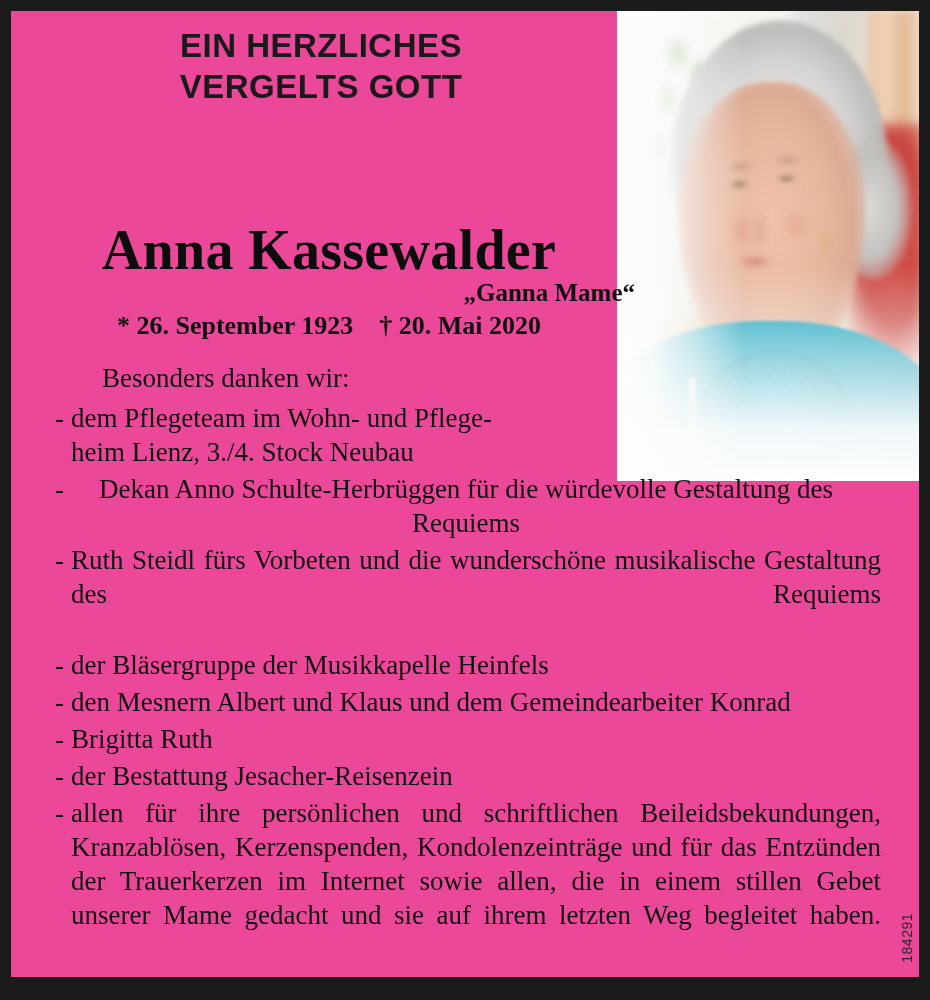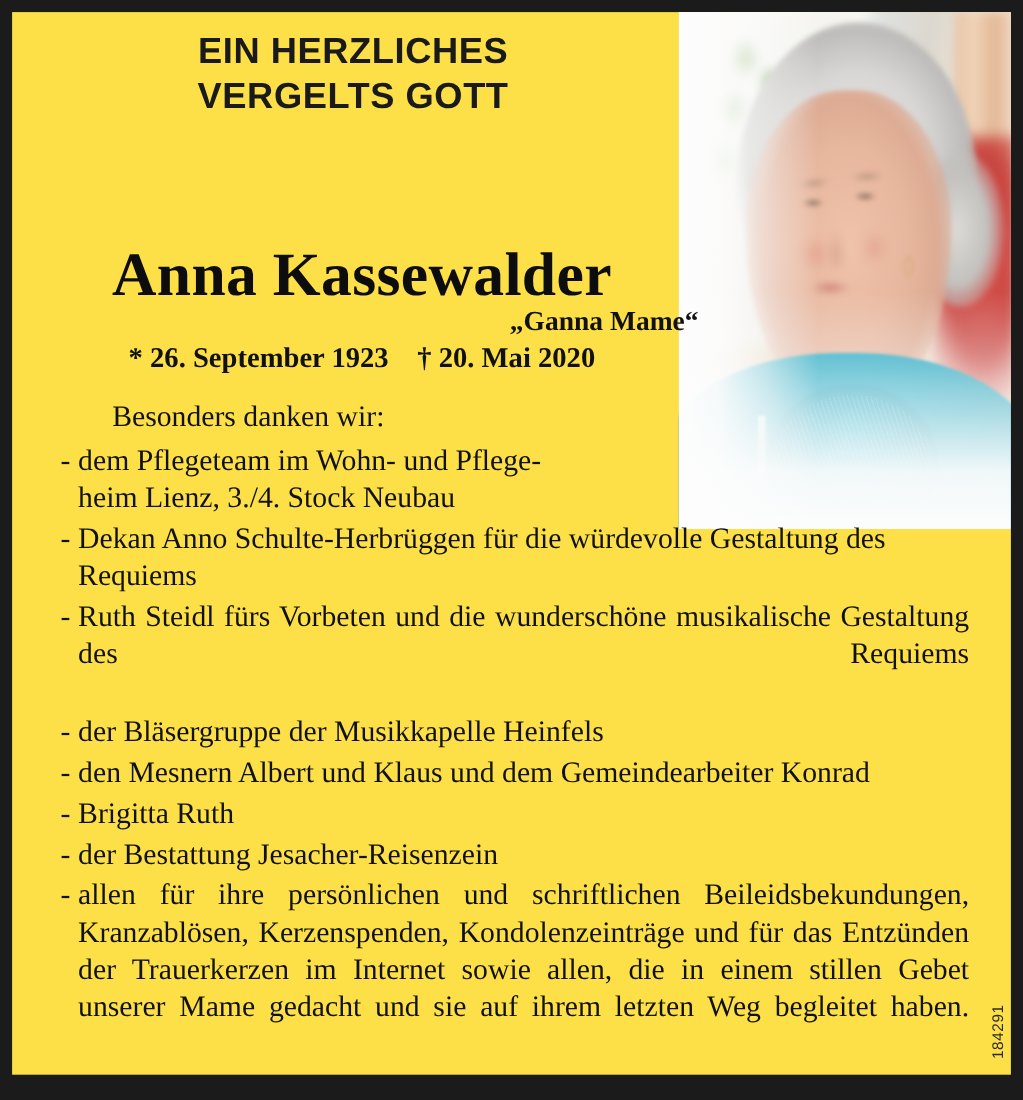--- a/index.html
+++ b/index.html
@@ -19,21 +19,21 @@
     overflow: hidden;
   }
 
   
   .card {
     position: absolute;
     left: 11px;
     top: 11px;
     width: 908px;
     height: 966px;
-    background: #fde047;
+    background: #ec4899;
     overflow: hidden;
   }
 
   
   .photo {
     position: absolute;
     right: 0;
     top: 0;
     width: 302px;
     height: 470px;
@@ -324,21 +324,21 @@
   .item-text.justify {
     text-align: justify;
   }
   .item-text.justify::after {
     content: "";
     display: inline-block;
     width: 100%;
   }
   
   .w-narrow { max-width: 430px; }
-  .w-mid    { max-width: 790px; }
+  .w-mid    { max-width: 790px; text-align: center; }
 
   .footer {
     position: absolute;
     left: 44px;
     right: 44px;
     bottom: 18px;
     display: flex;
     justify-content: space-between;
     align-items: baseline;
     font-size: 25px;

